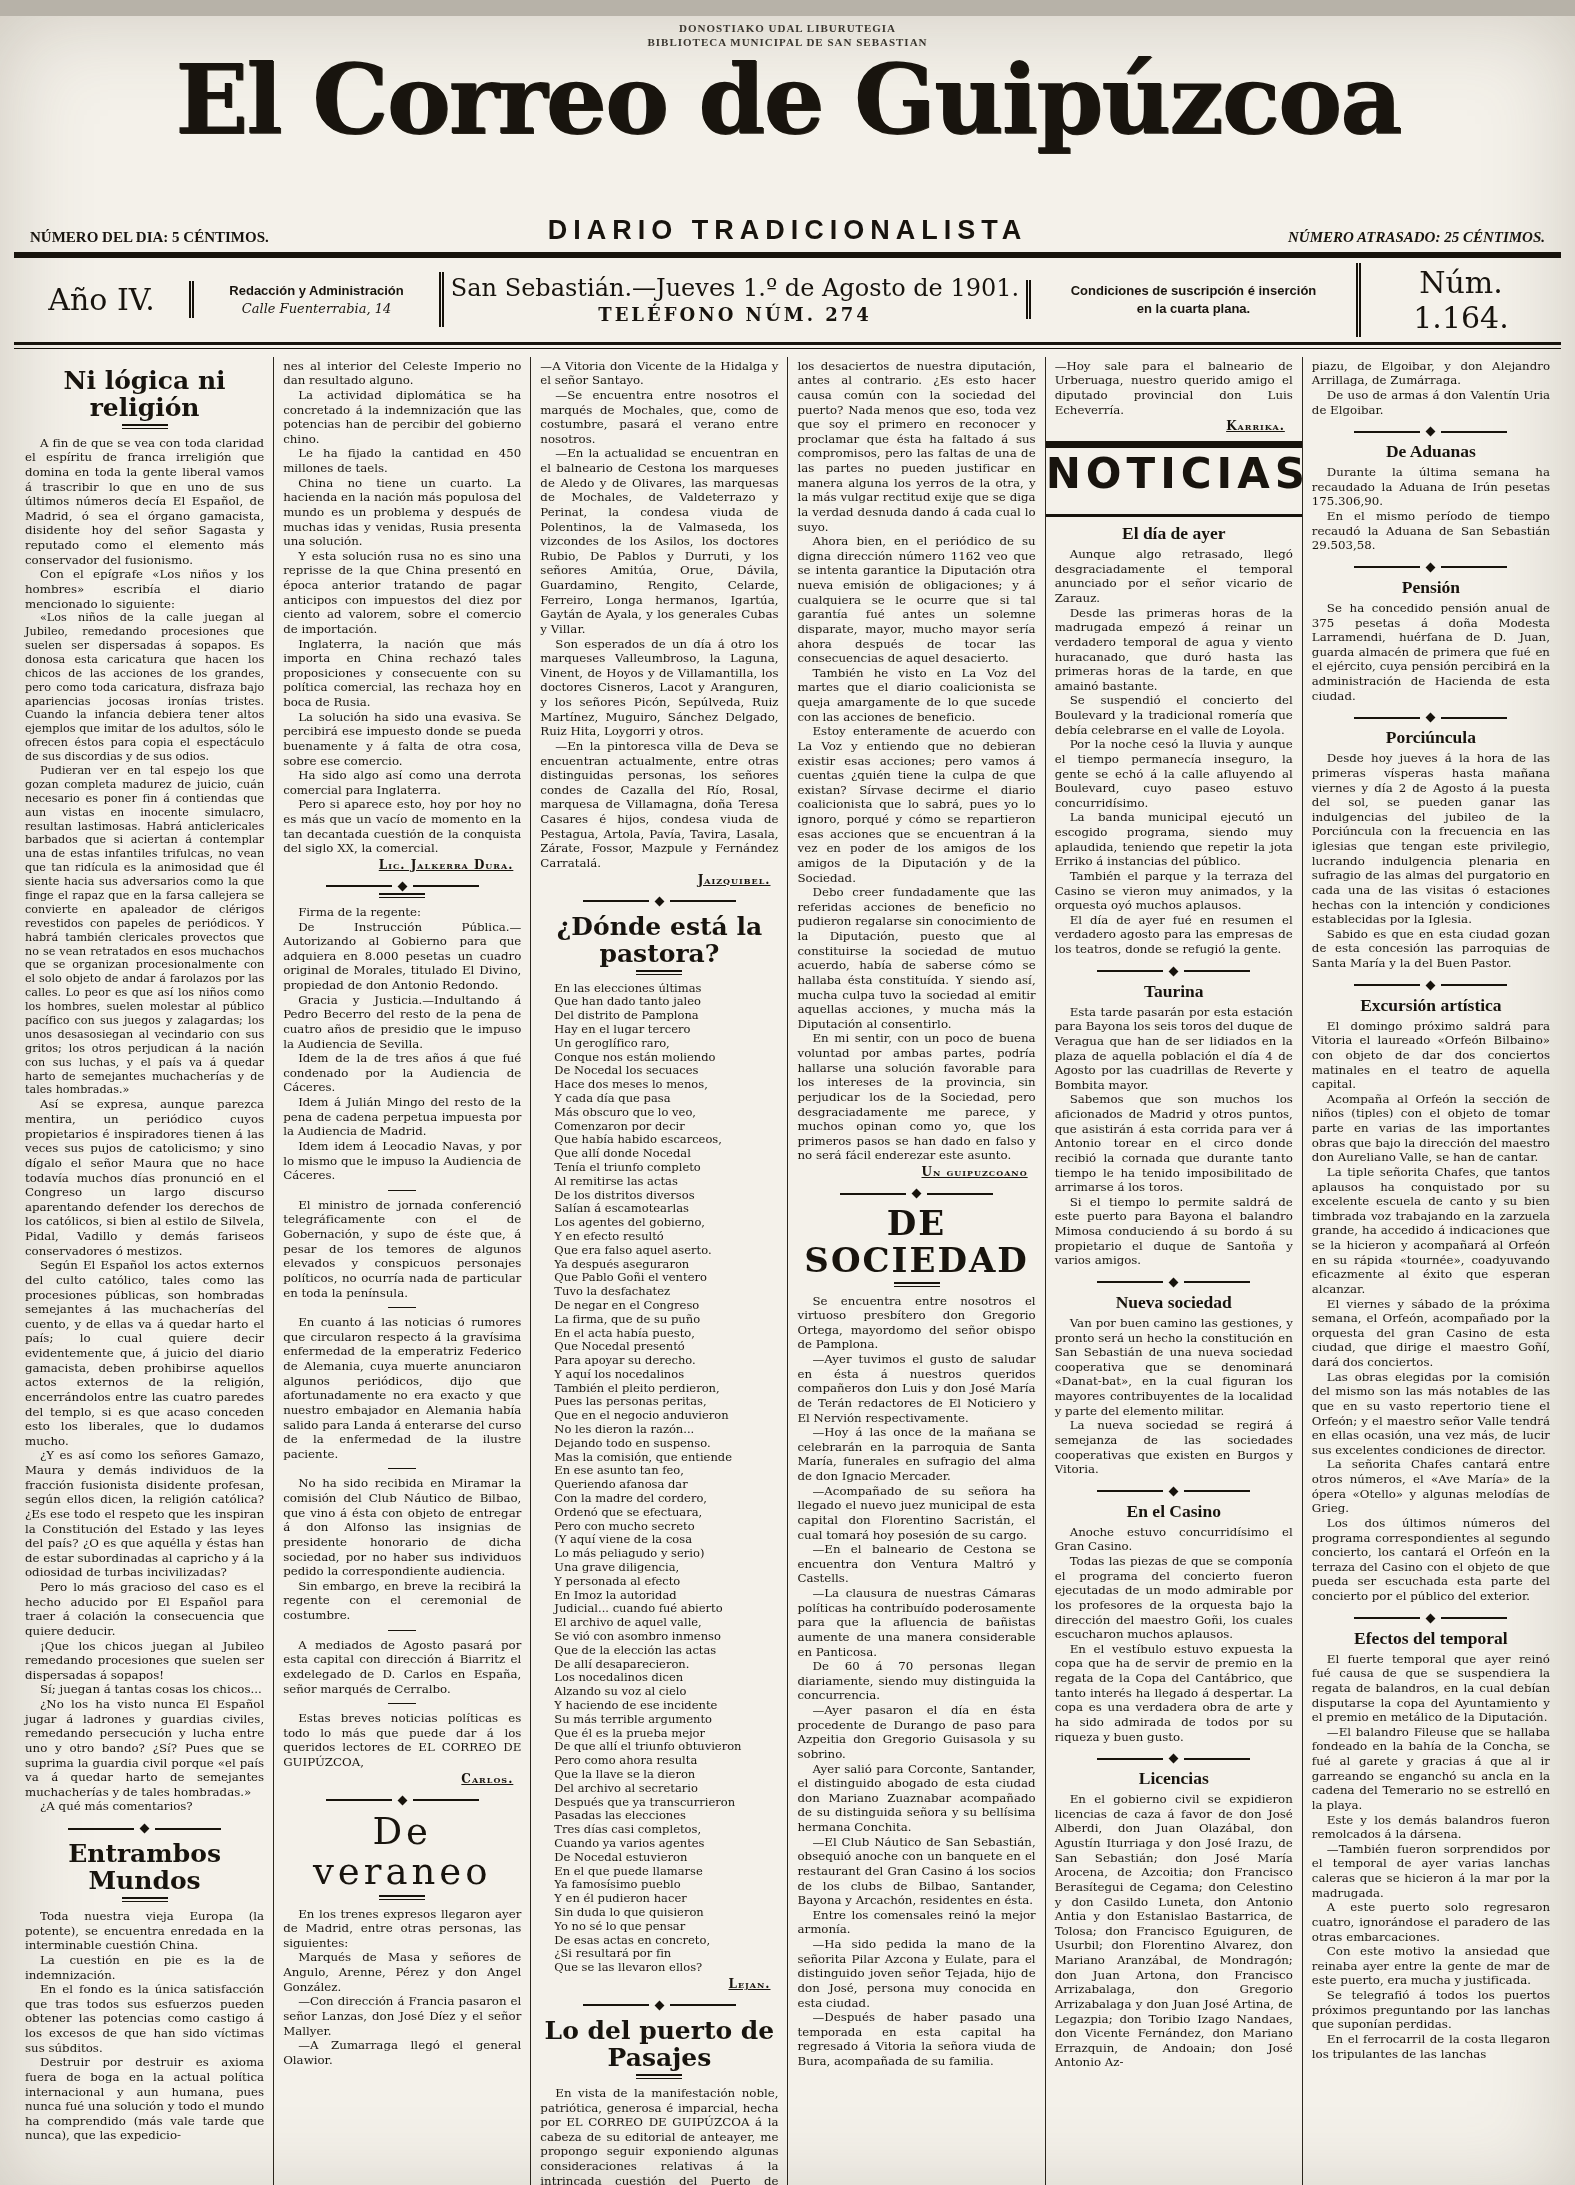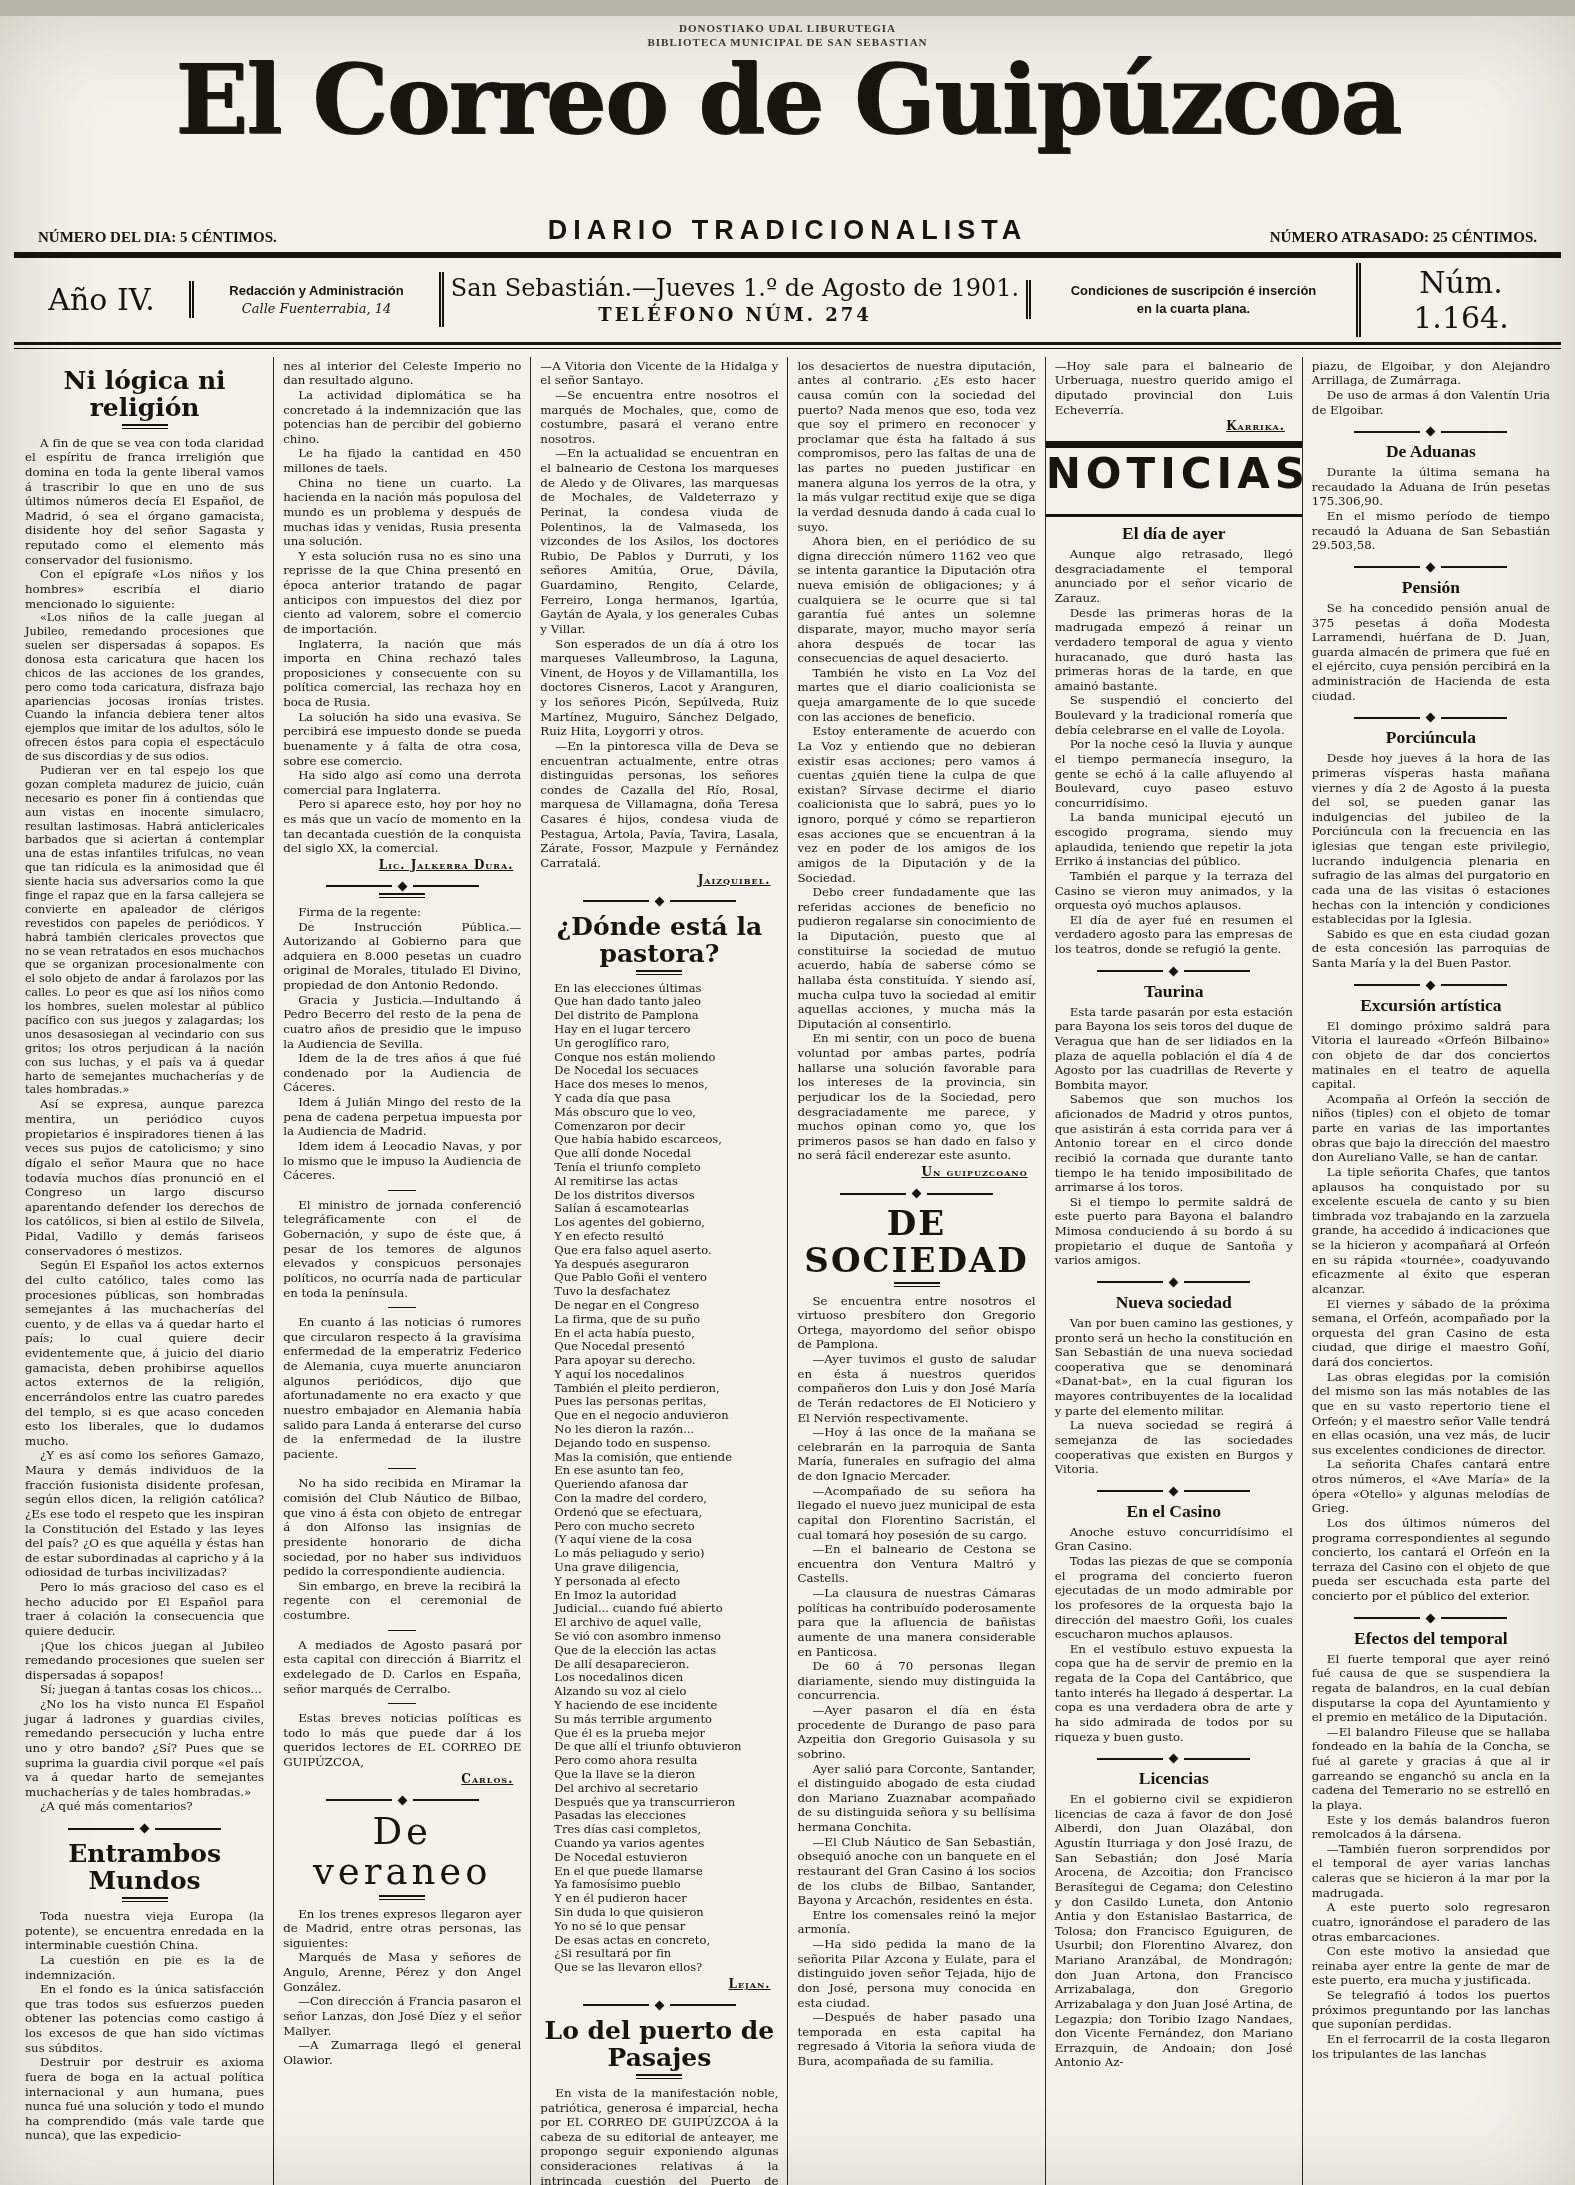--- a/index.html
+++ b/index.html
@@ -4,23 +4,23 @@
 <style>
   html,body{margin:0;padding:0;background:#b7b2a8;}
   .page{width:1575px;height:2185px;margin:16px auto;background:#f4f1ea;color:#18140e;
         font-family:"DejaVu Serif", serif;position:relative;box-sizing:border-box;overflow:hidden;
         box-shadow:inset 0 0 90px rgba(90,80,60,.25);}
   .stamp{padding-top:5px;text-align:center;font-size:11px;letter-spacing:1px;color:#3a362f;
          font-family:"Liberation Serif", serif;line-height:1.3;font-weight:bold;}
   .mast-title{text-align:center;font-size:96px;font-weight:bold;line-height:1.05;margin-top:0;
               letter-spacing:-2px;font-family:"DejaVu Serif", serif;
               text-shadow:1px 1px 0 #2a241a;}
-  .subtitle-row{display:grid;grid-template-columns:1fr auto 1fr;align-items:end;padding:0 38px;margin-top:10px;}
+  .subtitle-row{display:grid;grid-template-columns:1fr auto 1fr;align-items:end;padding:0 30px;margin-top:10px;}
   .price{font-size:15px;font-weight:bold;font-family:"Liberation Serif", serif;}
-  .price.right{text-align:right;}
+  .price.right{text-align:right;font-style:italic;}
   .mast-sub{font-family:"Liberation Sans", sans-serif;font-weight:bold;font-size:27px;letter-spacing:6px;}
   .rule-thick{height:6px;background:#17130c;margin:6px 14px 0;}
   .dateline{display:grid;grid-template-columns:175px 250px 1fr 330px 205px;align-items:center;
             padding:5px 14px;min-height:62px;}
   .dl-cell{text-align:center;padding:2px 6px;}
   .dl-cell + .dl-cell{border-left:5px double #17130c;}
   .dl-big{font-size:30px;font-weight:normal;}
   .dl-admin1{font-size:13px;font-weight:bold;font-family:"Liberation Sans", sans-serif;}
   .dl-admin2{font-size:13px;font-style:italic;margin-top:3px;}
   .dl-date{font-size:24px;}

